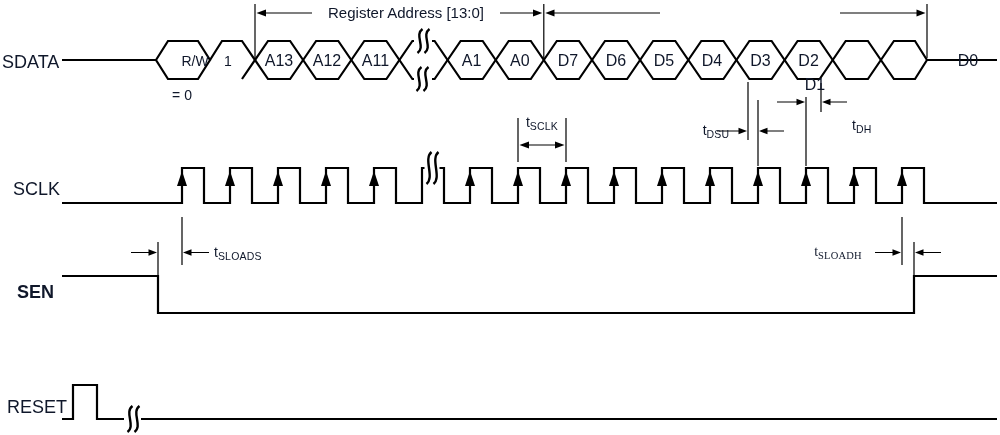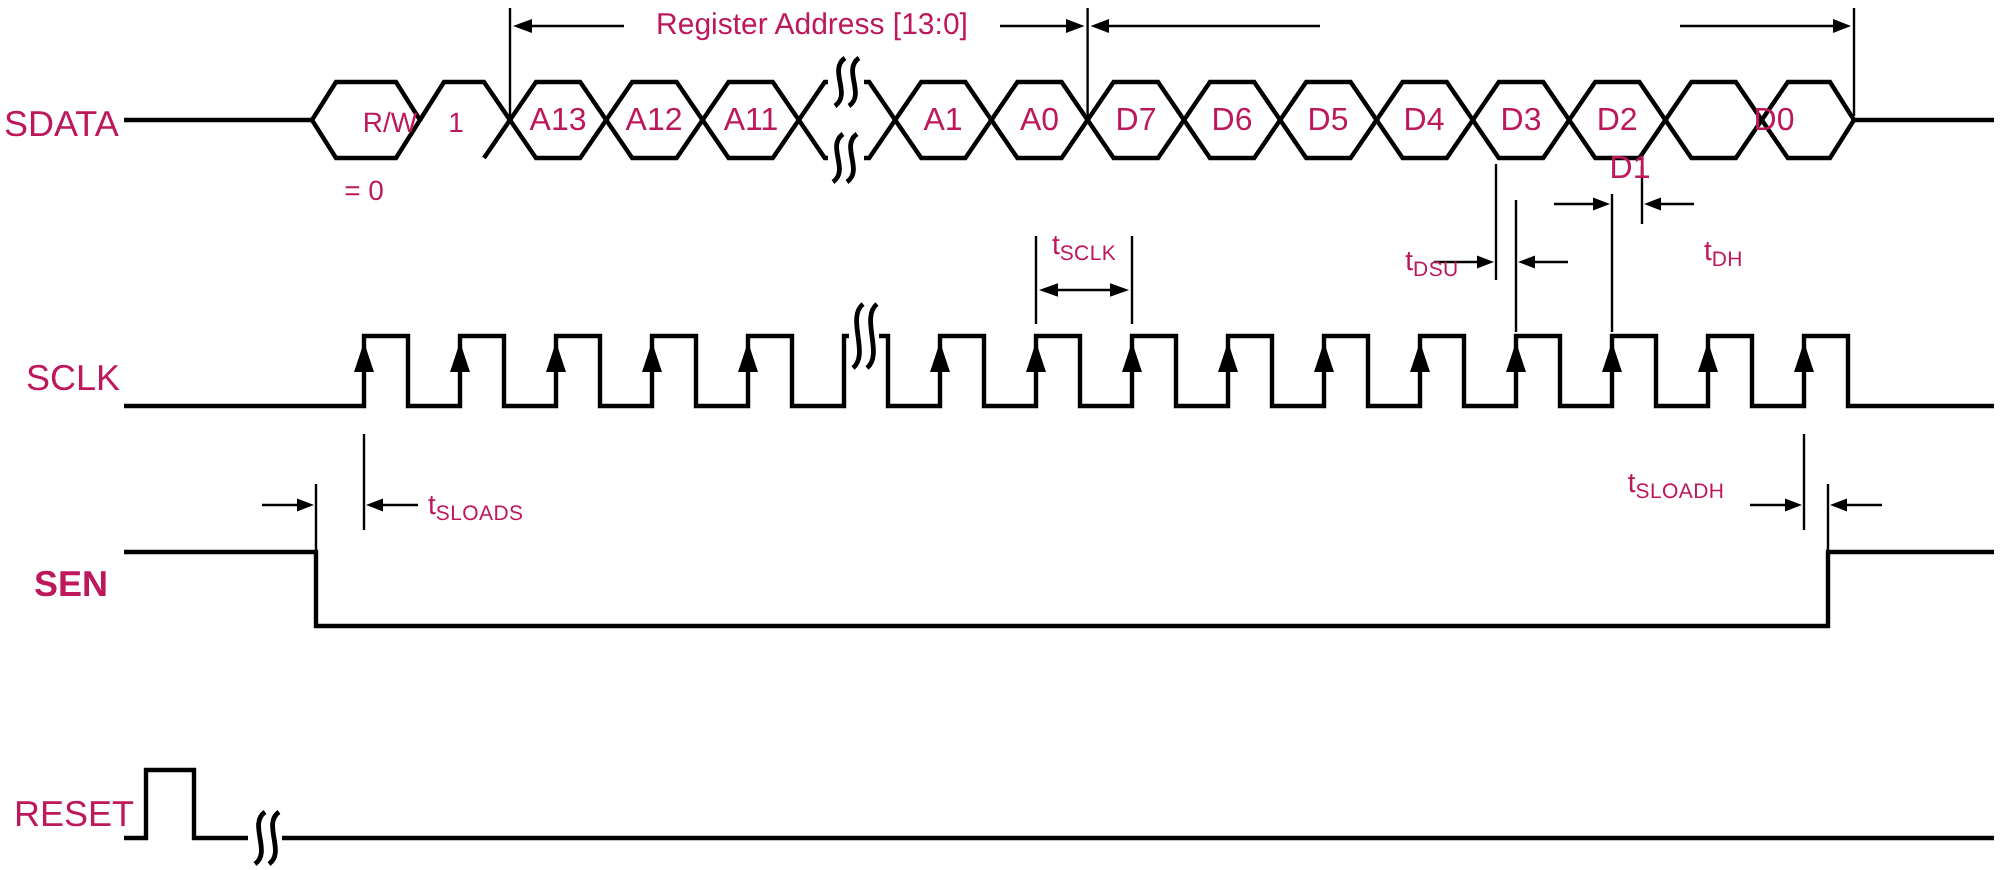--- a/index.html
+++ b/index.html
@@ -1,21 +1,21 @@
 <!DOCTYPE html>
 <html><head>
 <meta charset="utf-8">
 <style>
   html,body{margin:0;padding:0;background:#fff;}
   #stage{
     position:relative;width:1000px;height:435px;background:#ffffff;
     font-family:"Liberation Sans", sans-serif;color:#000;overflow:hidden;
   }
   #wave-svg{position:absolute;left:0;top:0;}
-  .txt{position:absolute;white-space:nowrap;color:#be185d;}
+  .txt{position:absolute;white-space:nowrap;color:#0f172a;}
   .sig-label{font-size:18px;}
   .span-label{font-size:15px;text-align:center;}
   .cell-label{font-size:16px;text-align:center;width:44px;margin-left:-22px;top:52px;}
   .val-label{font-size:14px;text-align:center;}
   .t-label{font-size:14px;}
   .t-label .tsub{font-size:10.5px;vertical-align:-3px;letter-spacing:0.2px;}
   .t-right{text-align:center;}
 </style>
 </head>
 <body>
@@ -148,25 +148,25 @@
   <div class="txt cell-label" style="left:375.5px;">A11</div>
   <div class="txt cell-label" style="left:471.5px;">A1</div>
   <div class="txt cell-label" style="left:519.8px;">A0</div>
   <div class="txt cell-label" style="left:568px;">D7</div>
   <div class="txt cell-label" style="left:616px;">D6</div>
   <div class="txt cell-label" style="left:664px;">D5</div>
   <div class="txt cell-label" style="left:712px;">D4</div>
   <div class="txt cell-label" style="left:760.5px;">D3</div>
   <div class="txt cell-label" style="left:808.6px;">D2</div>
   <div class="txt cell-label" style="left:815px;margin-top:24px;">D1</div>
-  <div class="txt cell-label" style="left:859px;padding-left:28px;">D0</div>
+  <div class="txt cell-label" style="left:940px;padding-left:28px;">D0</div>
 
   <div class="txt t-label" style="left:512px;top:114px;width:60px;text-align:center;"><span>t</span><span class="tsub">SCLK</span></div>
 
   <div class="txt t-label t-right" style="left:690px;top:122px;width:52px;"><span>t</span><span class="tsub">DSU</span></div>
 
   <div class="txt t-label" style="left:852px;top:93px;margin-top:24px;"><span>t</span><span class="tsub">DH</span></div>
 
   <div class="txt t-label" style="left:214px;top:244px;"><span>t</span><span class="tsub">SLOADS</span></div>
 
-  <div class="txt t-label t-right" style="left:808px;top:233px;width:60px;"><span>t</span><span class="tsub">SLOADH</span></div>
+  <div class="txt t-label t-right" style="left:808px;top:244px;width:60px;font-family:Liberation Serif, serif;"><span>t</span><span class="tsub">SLOADH</span></div>
 
 </div>
 
 </body></html>

